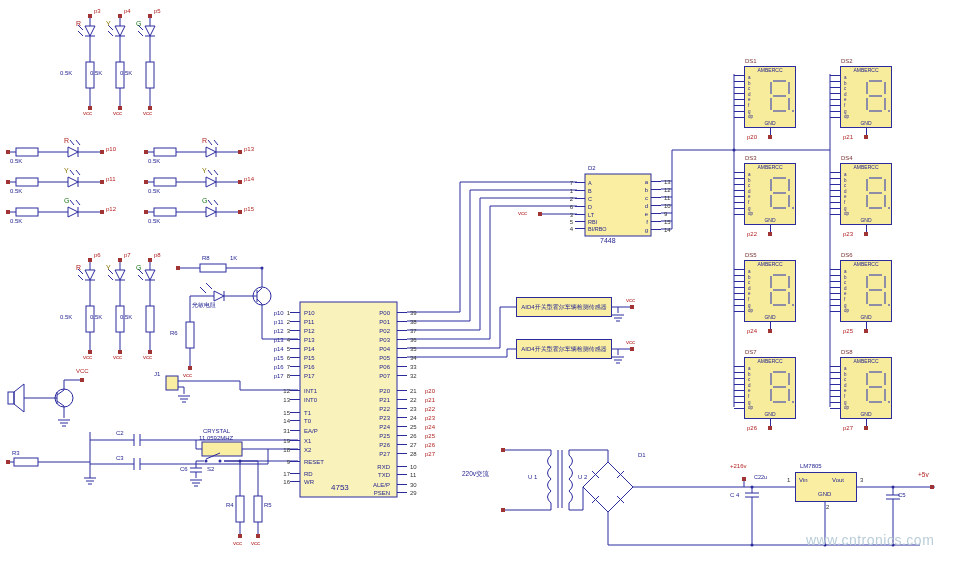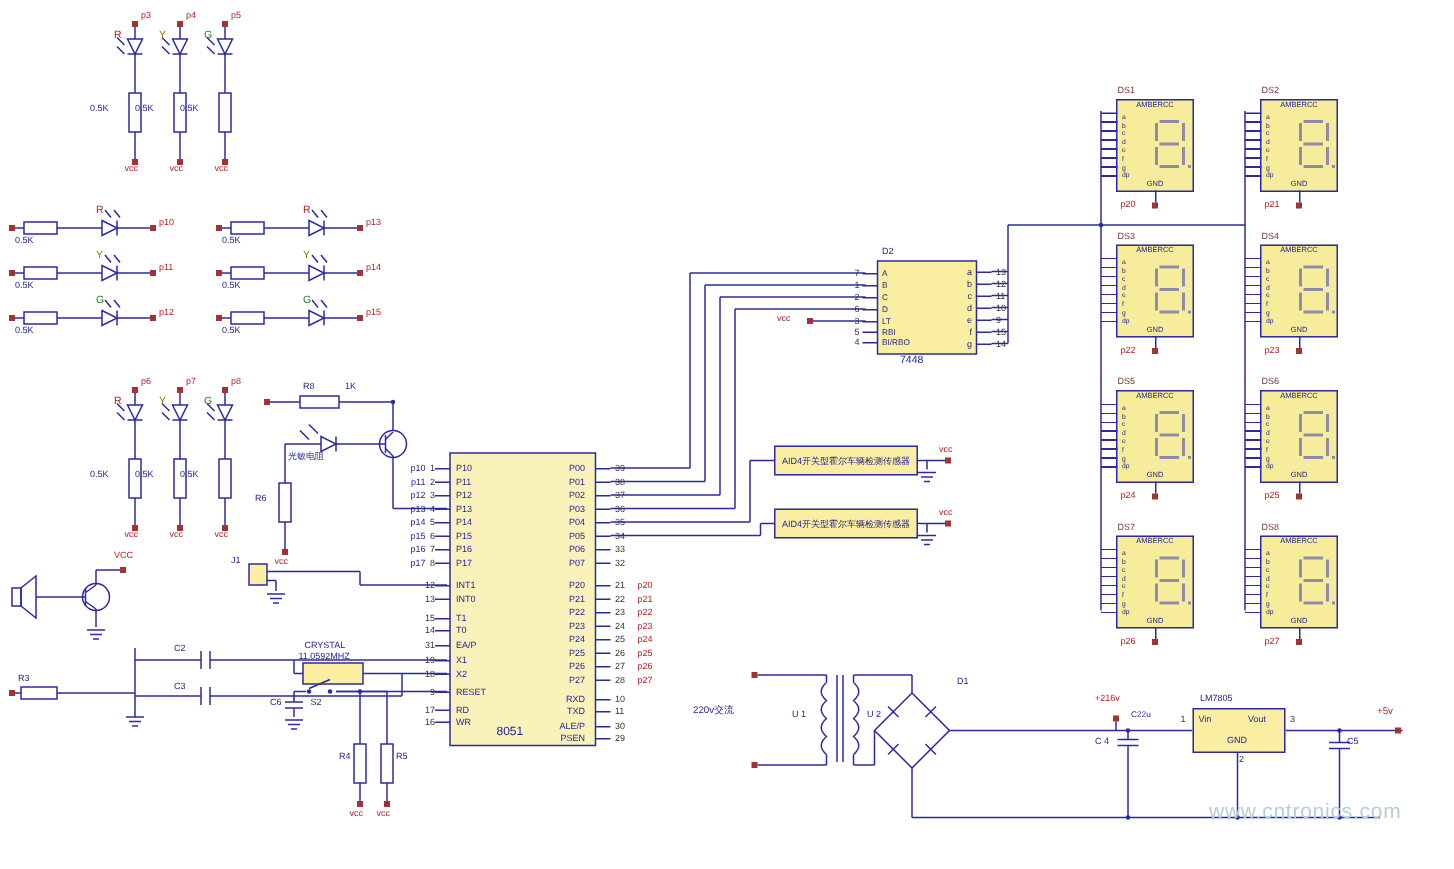--- a/index.html
+++ b/index.html
@@ -313,21 +313,21 @@
         <line x1="886" y1="499" x2="900" y2="499"></line>
     <line x1="893" y1="499" x2="893" y2="545"></line>
     <circle cx="752" cy="487" r="1.5" fill="#2b2b9e" stroke="none"></circle>
     <circle cx="893" cy="487" r="1.5" fill="#2b2b9e" stroke="none"></circle>
     <circle cx="752" cy="545" r="1.5" fill="#2b2b9e" stroke="none"></circle>
     <circle cx="825" cy="545" r="1.5" fill="#2b2b9e" stroke="none"></circle>
     <circle cx="893" cy="545" r="1.5" fill="#2b2b9e" stroke="none"></circle>
   </g>
 </svg>
 
-<span class="mcuref">8051</span>
+<span class="mcuref">4753</span>
 <span class="decref">7448</span>
 
 <div class="pinrow mcuL" style="top: 312px;">
     <span class="outer"><span class="net">p10</span><span class="num">1</span><span class="wire"></span></span>
     <span class="name">P10</span>
   </div>
     <div class="pinrow mcuL" style="top: 321px;">
     <span class="outer"><span class="net">p11</span><span class="num">2</span><span class="wire"></span></span>
     <span class="name">P11</span>
   </div>

